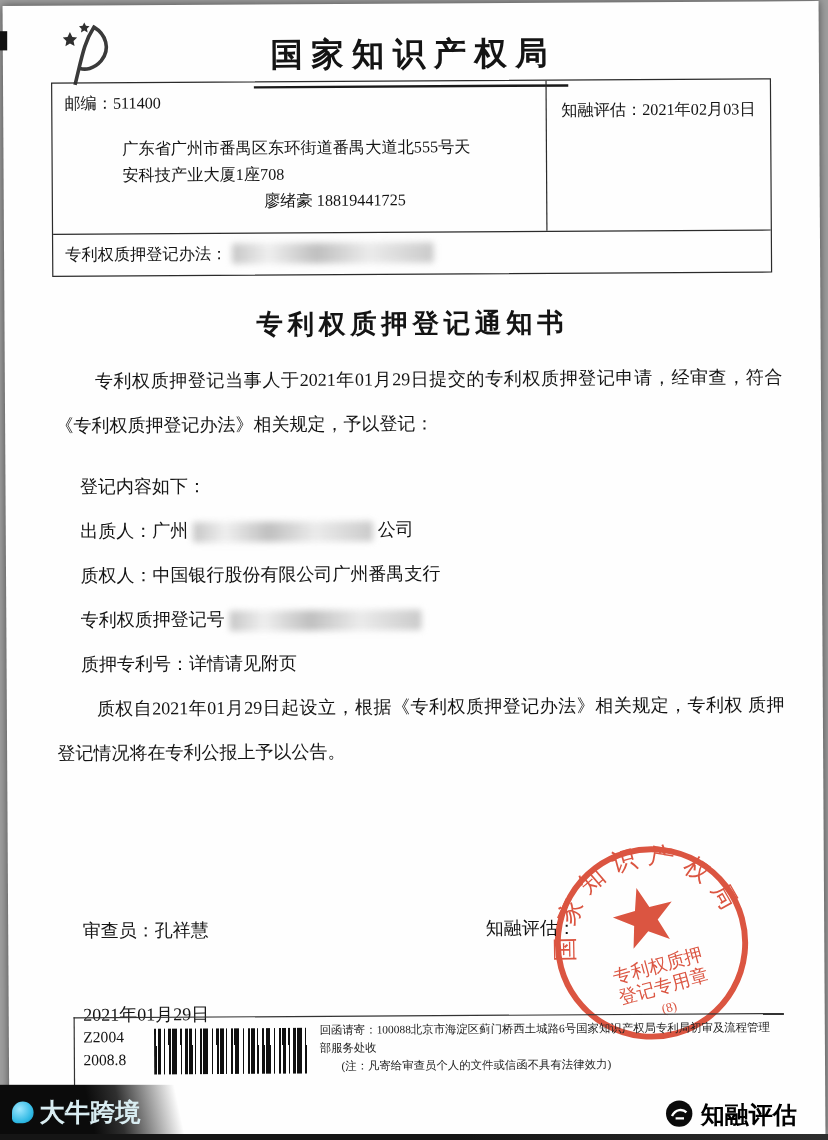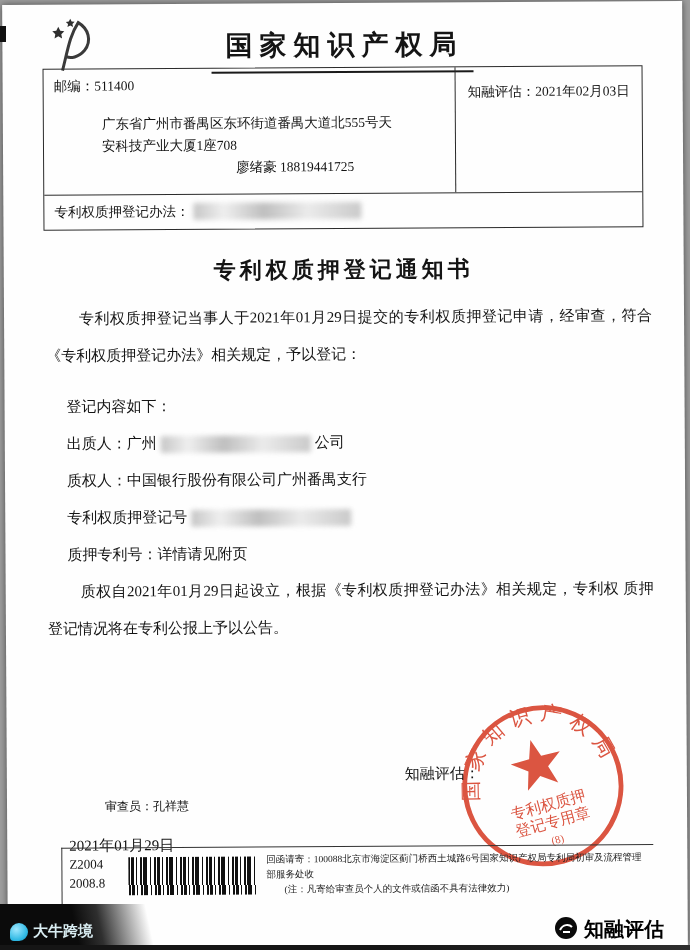--- a/index.html
+++ b/index.html
@@ -23,39 +23,39 @@
     display:inline-block; font-size:27px; font-weight:600; letter-spacing:7px;
     border-bottom:2px solid #1a1a1a; padding:0 10px 8px 14px;
   }
   
   .info-box { position:absolute; left:40px; top:64px; width:600px; height:162px; border:1.5px solid #2b2b2b; font-size:13.5px; }
   .ib-row1 { display:flex; height:126px; border-bottom:1.5px solid #2b2b2b; }
   .ib-left { width:412px; border-right:1.5px solid #2b2b2b; position:relative; }
   .ib-right { flex:1; padding:16px 0 0 12px; }
   .postcode { position:absolute; left:10px; top:8px;text-align:right; }
   .addr { position:absolute; left:58px; top:44px; line-height:1.65; }
-  .contact { position:absolute; left:176px; top:90px;margin-left:16px; }
+  .contact { position:absolute; left:176px; top:90px; }
   .ib-row2 { height:33px; display:flex; align-items:center; padding-left:10px; }
   
   .redact {
     display:inline-block; vertical-align:middle; height:17px; border-radius:2px;
     background: linear-gradient(90deg,#c6c6c6,#efefef 18%,#bfbfbf 42%,#ebebeb 68%,#cacaca);
     filter: blur(2.5px); margin:0 4px;
   }
   .redact.w150 { width:150px; } .redact.w160 { width:160px; } .redact.w170 { width:168px; }
   
   .doc-title-wrap { position:absolute; top:252px; left:0; width:100%; text-align:center; }
   .doc-title { font-size:22px; font-weight:700; letter-spacing:4px; }
   .body { position:absolute; left:42px; top:296px; width:606px; font-size:15px; }
   .body p { line-height:37px; }
   .indent { text-indent:2.2em; text-align:justify; }
   .item { margin-left:20px; }
   .content-intro { margin-top:14px; }
   
-  .examiner { position:absolute; left:62px; top:794px; font-size:12px;margin-left:36px; }
+  .examiner { position:absolute; left:62px; top:762px; font-size:15px; }
   .dept { position:absolute; left:398px; top:762px; font-size:15px; }
   .date-line { position:absolute; left:62px; top:812px; font-size:15px;margin-top:20px; }
   
   .seal { position:absolute; left:452px; top:700px; width:168px; height:168px;
           transform: rotate(-15deg); opacity:.9; mix-blend-mode: multiply; pointer-events:none; }
   
   .footer-box { position:absolute; left:54px; top:843px; width:592px; height:62px;
                 border-top:1.5px solid #333; border-left:1.5px solid #333; }
   .codes { position:absolute; left:7px; top:7px; font-size:13px; line-height:1.45; }
   .barcode { position:absolute; left:66px; top:9px; width:128px; height:38px;
@@ -63,21 +63,21 @@
   }
   .return-block { position:absolute; left:204px; top:5px; width:376px; font-size:9.5px; line-height:1.6; color:#222; }
   .return-note { margin-left:18px; }
   
   .scan-mark { position:absolute; left:0; top:26px; width:6px; height:16px; background:#111; z-index:5; }
   .scan-corner { position:absolute; left:0; bottom:0; width:240px; height:46px; z-index:4;
     background: linear-gradient(78deg,#0b0b0b 0 32%, rgba(11,11,11,.85) 42%, rgba(11,11,11,0) 62%); }
   .bottom-line { position:absolute; left:0; bottom:0; width:100%; height:5px; z-index:4;
     background: linear-gradient(90deg,#151515 0 55%, #2e2e2e); }
   .wm-left { position:absolute; left:10px; bottom:9px; z-index:6; display:flex; align-items:center; gap:5px;
-    font-family:Liberation Sans, sans-serif; font-weight:bold; font-size:15px; color:#d9edf2; }
+    font-family:Liberation Sans, sans-serif; font-weight:bold; font-size:21px; color:#d9edf2; }
   .wm-left .wm-icon { width:18px; height:18px; border-radius:50% 50% 50% 4px;
     background: radial-gradient(circle at 35% 35%, #9fe8ff, #2fb9e4 65%, #1387b3); }
   .wm-right { position:absolute; right:26px; bottom:7px; z-index:6; display:flex; align-items:flex-start; gap:6px;
     font-family:"Liberation Sans", sans-serif; font-weight:bold; font-size:20px; color:#000; }
 </style>
 </head>
 <body>
 
 <div class="sheet">
 

